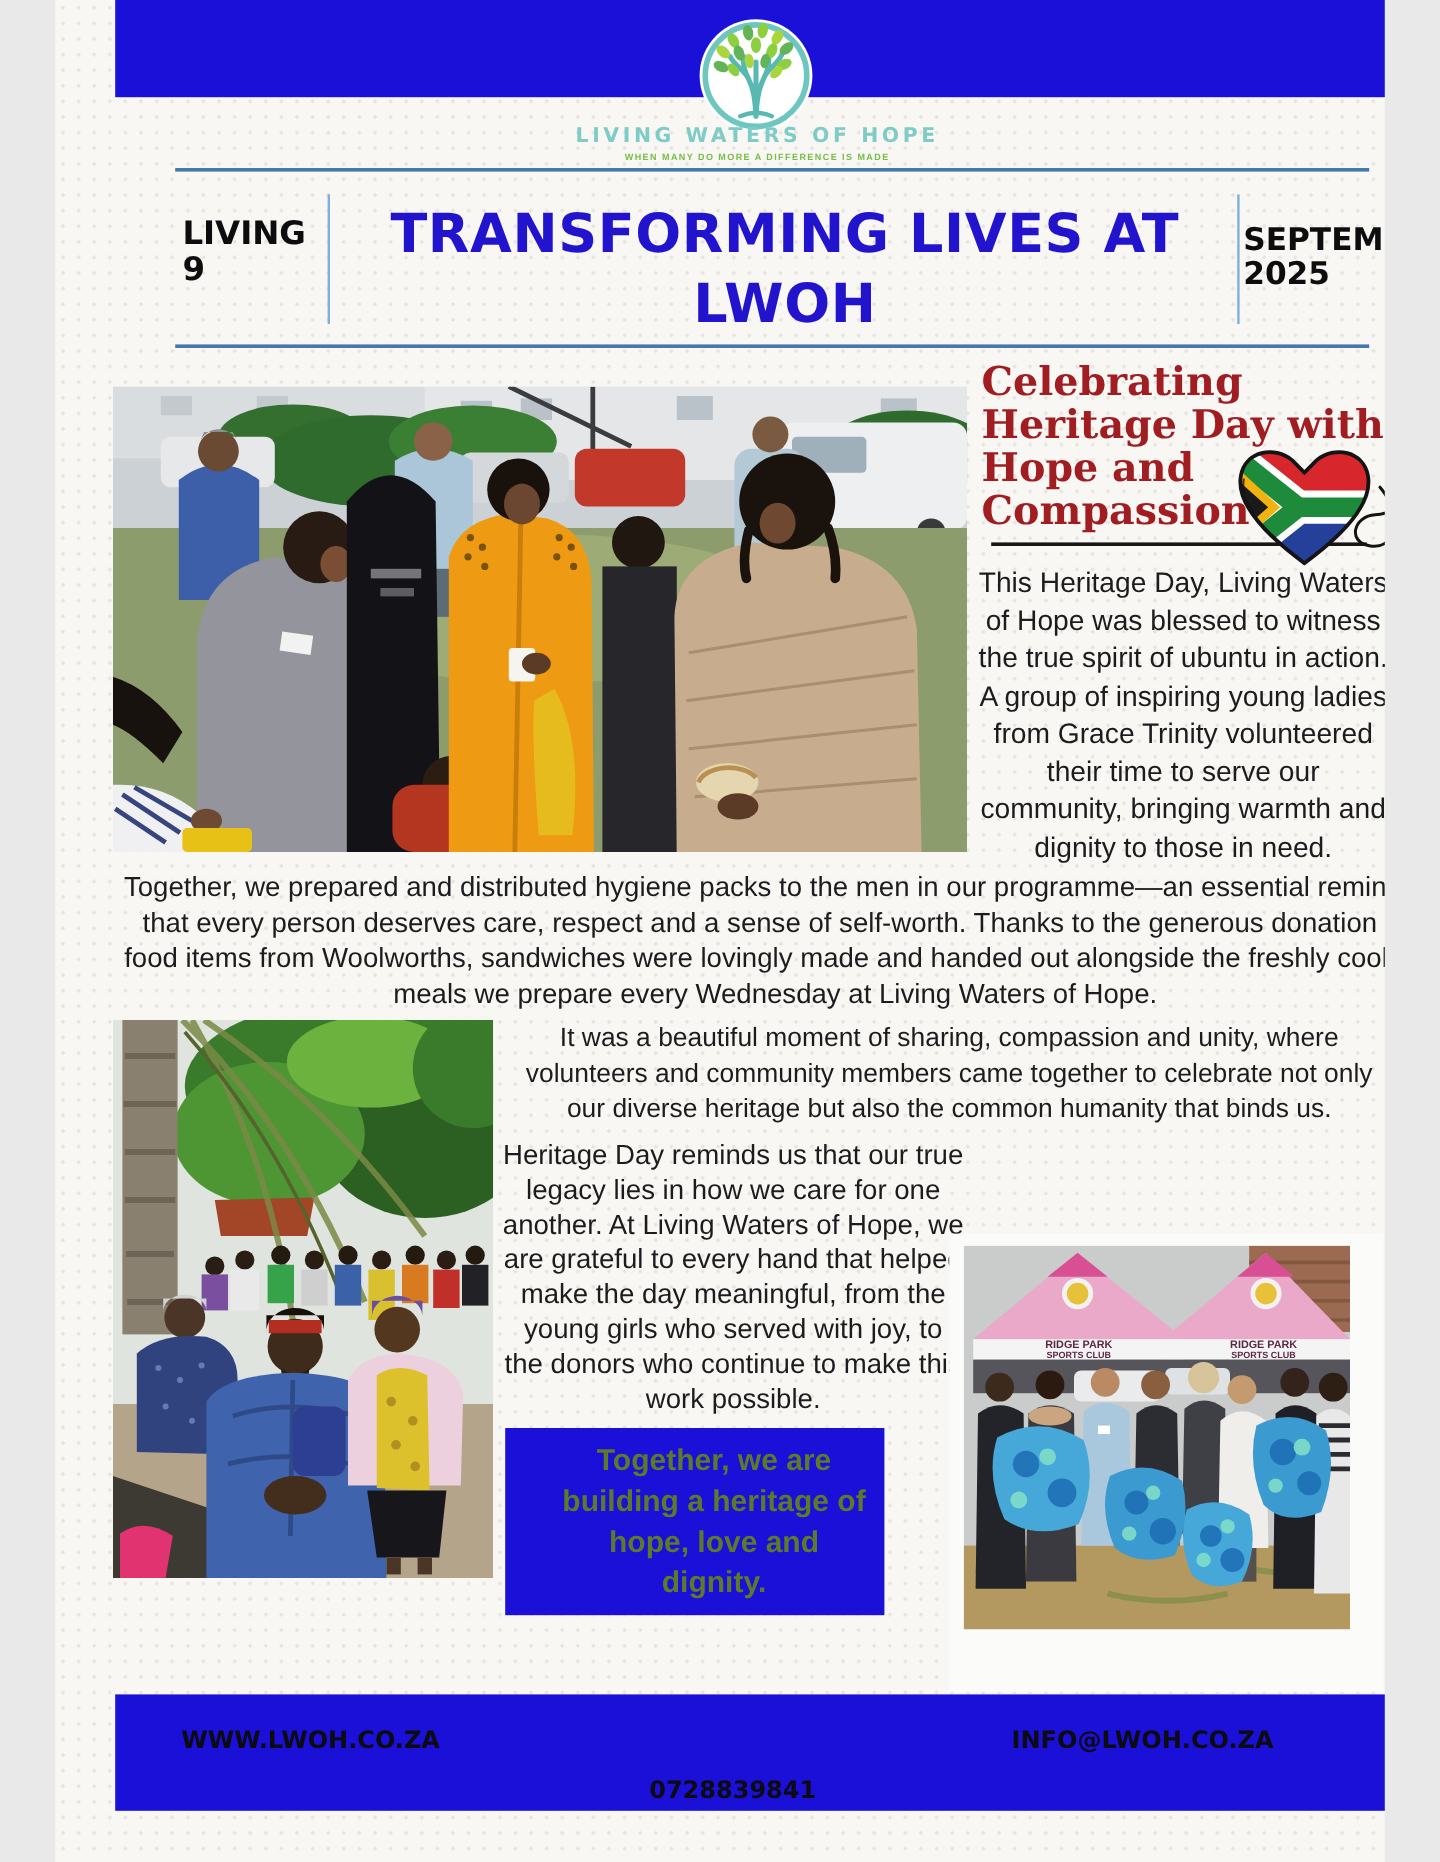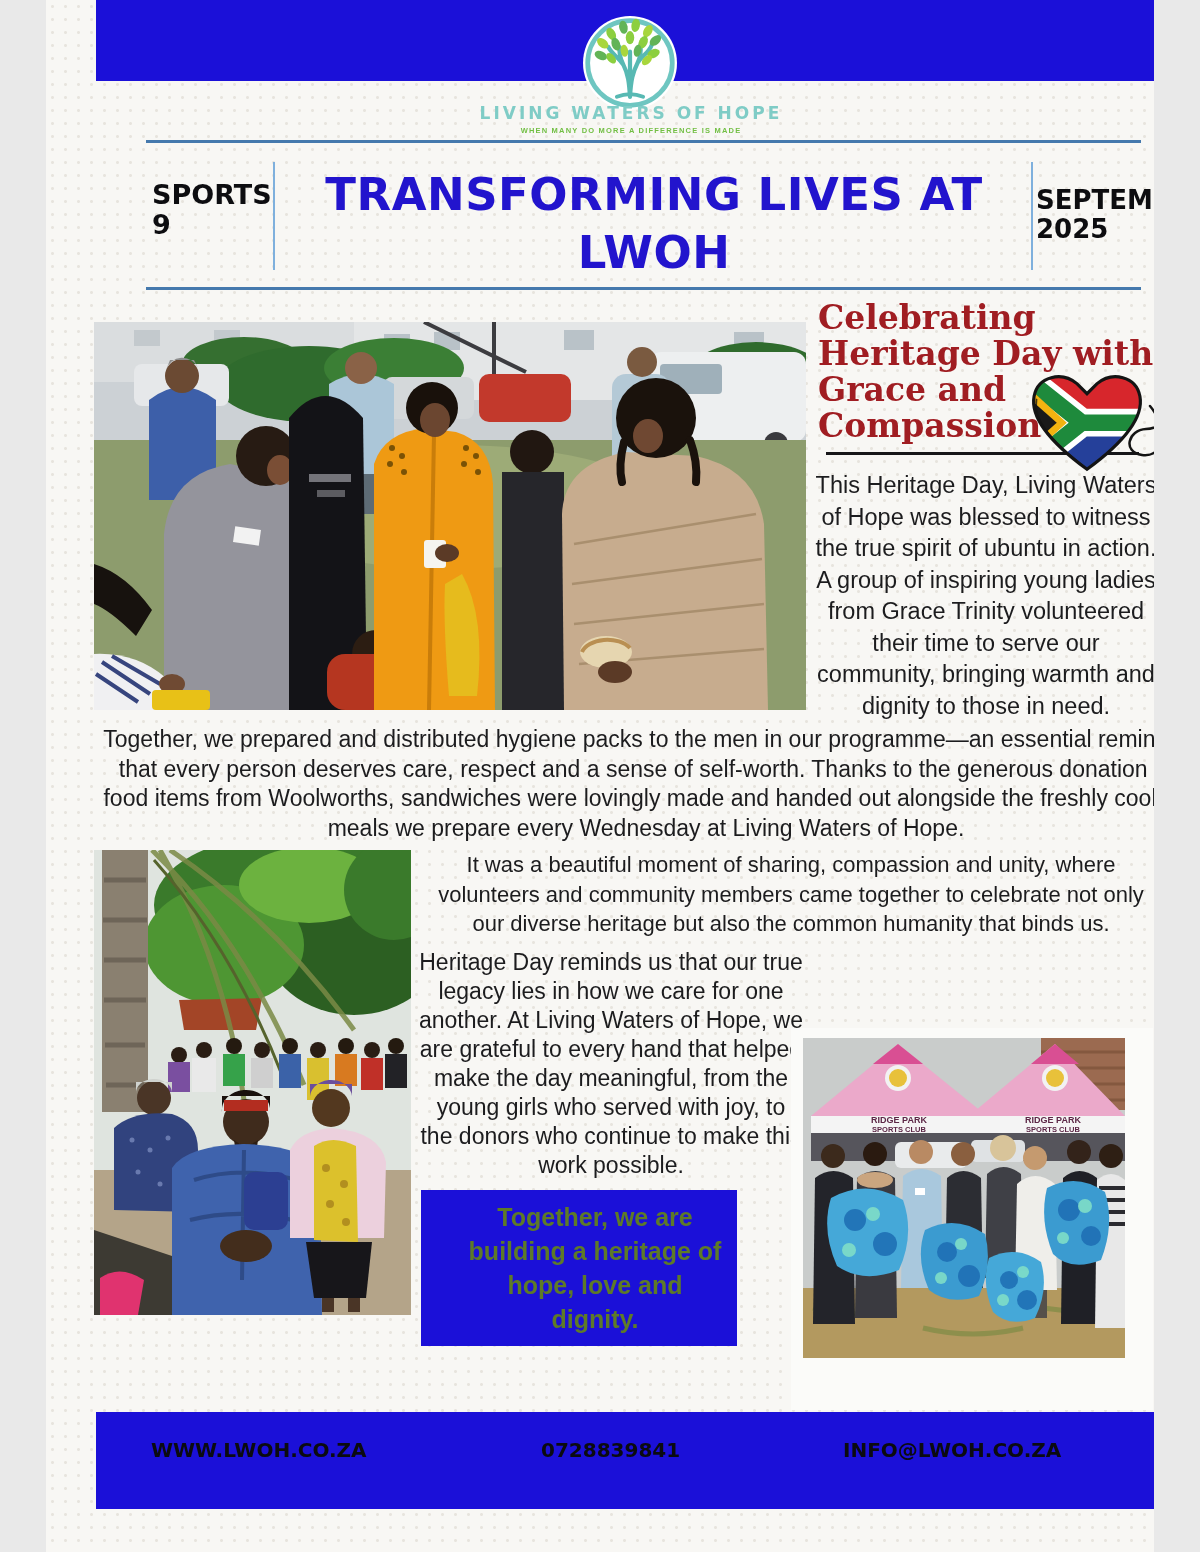--- a/index.html
+++ b/index.html
@@ -30,21 +30,21 @@
   .heart-wrap{position:absolute;left:952px;top:318px;width:196px;height:162px;z-index:4;}
   .body-para{position:absolute;text-align:center;color:#1c1c1e;}
   .intro{left:764px;top:470px;width:352px;font-size:23.5px;line-height:31.5px;}
   .para2{left:54px;top:725px;width:1092px;font-size:23px;line-height:29.5px;}
   .para3{left:378px;top:850px;width:734px;font-size:22px;line-height:29.5px;}
   .para4{left:372px;top:948px;width:386px;font-size:23px;line-height:29px;}
   .quote-box{position:absolute;left:375px;top:1190px;width:284px;height:156px;background:#1b10d8;display:flex;align-items:center;justify-content:center;padding-left:32px;}
   .quote-text{width:256px;text-align:center;color:#5e7a28;font-weight:bold;font-size:25px;line-height:34px;}
   .footer{position:absolute;left:50px;top:1412px;width:1100px;height:97px;background:#1b10d8;font-family:"DejaVu Sans",sans-serif;font-weight:bold;font-size:20px;color:#0b0b10;}
   .footer .f-item{position:absolute;top:26px;}
-  .f-web{left:55px;} .f-phone{left:445px;} .f-email{left:747px;}
+  .f-web{left:55px;} .f-phone{left:445px;margin-top:41px;} .f-email{left:747px;}
 </style>
 </head>
 <body>
 
 <div class="page">
 
   <div class="top-bar"></div>
 
   <div class="logo-circle">
     <svg viewBox="0 0 100 100">
@@ -70,21 +70,21 @@
       </g>
     </svg>
   </div>
   <div class="logo-name">LIVING WATERS OF HOPE</div>
   <div class="logo-tagline">WHEN MANY DO MORE A DIFFERENCE IS MADE</div>
 
   <div class="rule" style="left:100px;top:140px;width:995px;"></div>
   <div class="vline" style="left:227px;"></div>
   <div class="vline" style="left:985px;"></div>
   <div class="edition">
-    <div>SPORTS</div>
+    <div>LIVING</div>
     <div>9</div>
   </div>
   <div class="main-title">TRANSFORMING LIVES AT
 LWOH</div>
   <div class="issue-date">
     <div>SEPTEMBER</div>
     <div>2025</div>
   </div>
   <div class="rule" style="left:100px;top:287px;width:995px;"></div>
 
@@ -160,21 +160,21 @@
       <ellipse cx="521" cy="350" rx="17" ry="11" fill="#5b3a26"></ellipse>
       <path d="M0,332 Q42,330 72,356 L62,388 L0,388 Z" fill="#f0f0f2"></path>
       <path d="M8,340 L56,372 M2,352 L44,380 M18,334 L66,362" stroke="#37457e" stroke-width="4"></path>
       <ellipse cx="78" cy="362" rx="13" ry="10" fill="#6f4a33"></ellipse>
       <rect x="58" y="368" width="58" height="20" rx="4" fill="#e8c117"></rect>
     </svg>
   </div>
 
   <div class="article-heading">Celebrating
 Heritage Day with
-Grace and
+Hope and
 Compassion</div>
   <div class="heading-underline"></div>
   <div class="heart-wrap">
     <svg viewBox="0 0 196 162">
       <path d="M152,88 C172,112 166,140 144,137 C124,134 130,112 148,111 C172,110 178,84 170,58 C166,42 172,28 184,18" stroke="#141414" fill="none" stroke-width="2.5" stroke-linecap="round"></path>
       <line x1="184" y1="18" x2="173" y2="50" stroke="#141414" stroke-width="3" stroke-linecap="round"></line>
       <ellipse cx="182" cy="24" rx="2.6" ry="5" fill="none" stroke="#141414" stroke-width="1.6" transform="rotate(18 182 24)"></ellipse>
       <g transform="translate(26,48) scale(1.26)">
         <defs>
             <clipPath id="heartClip">

